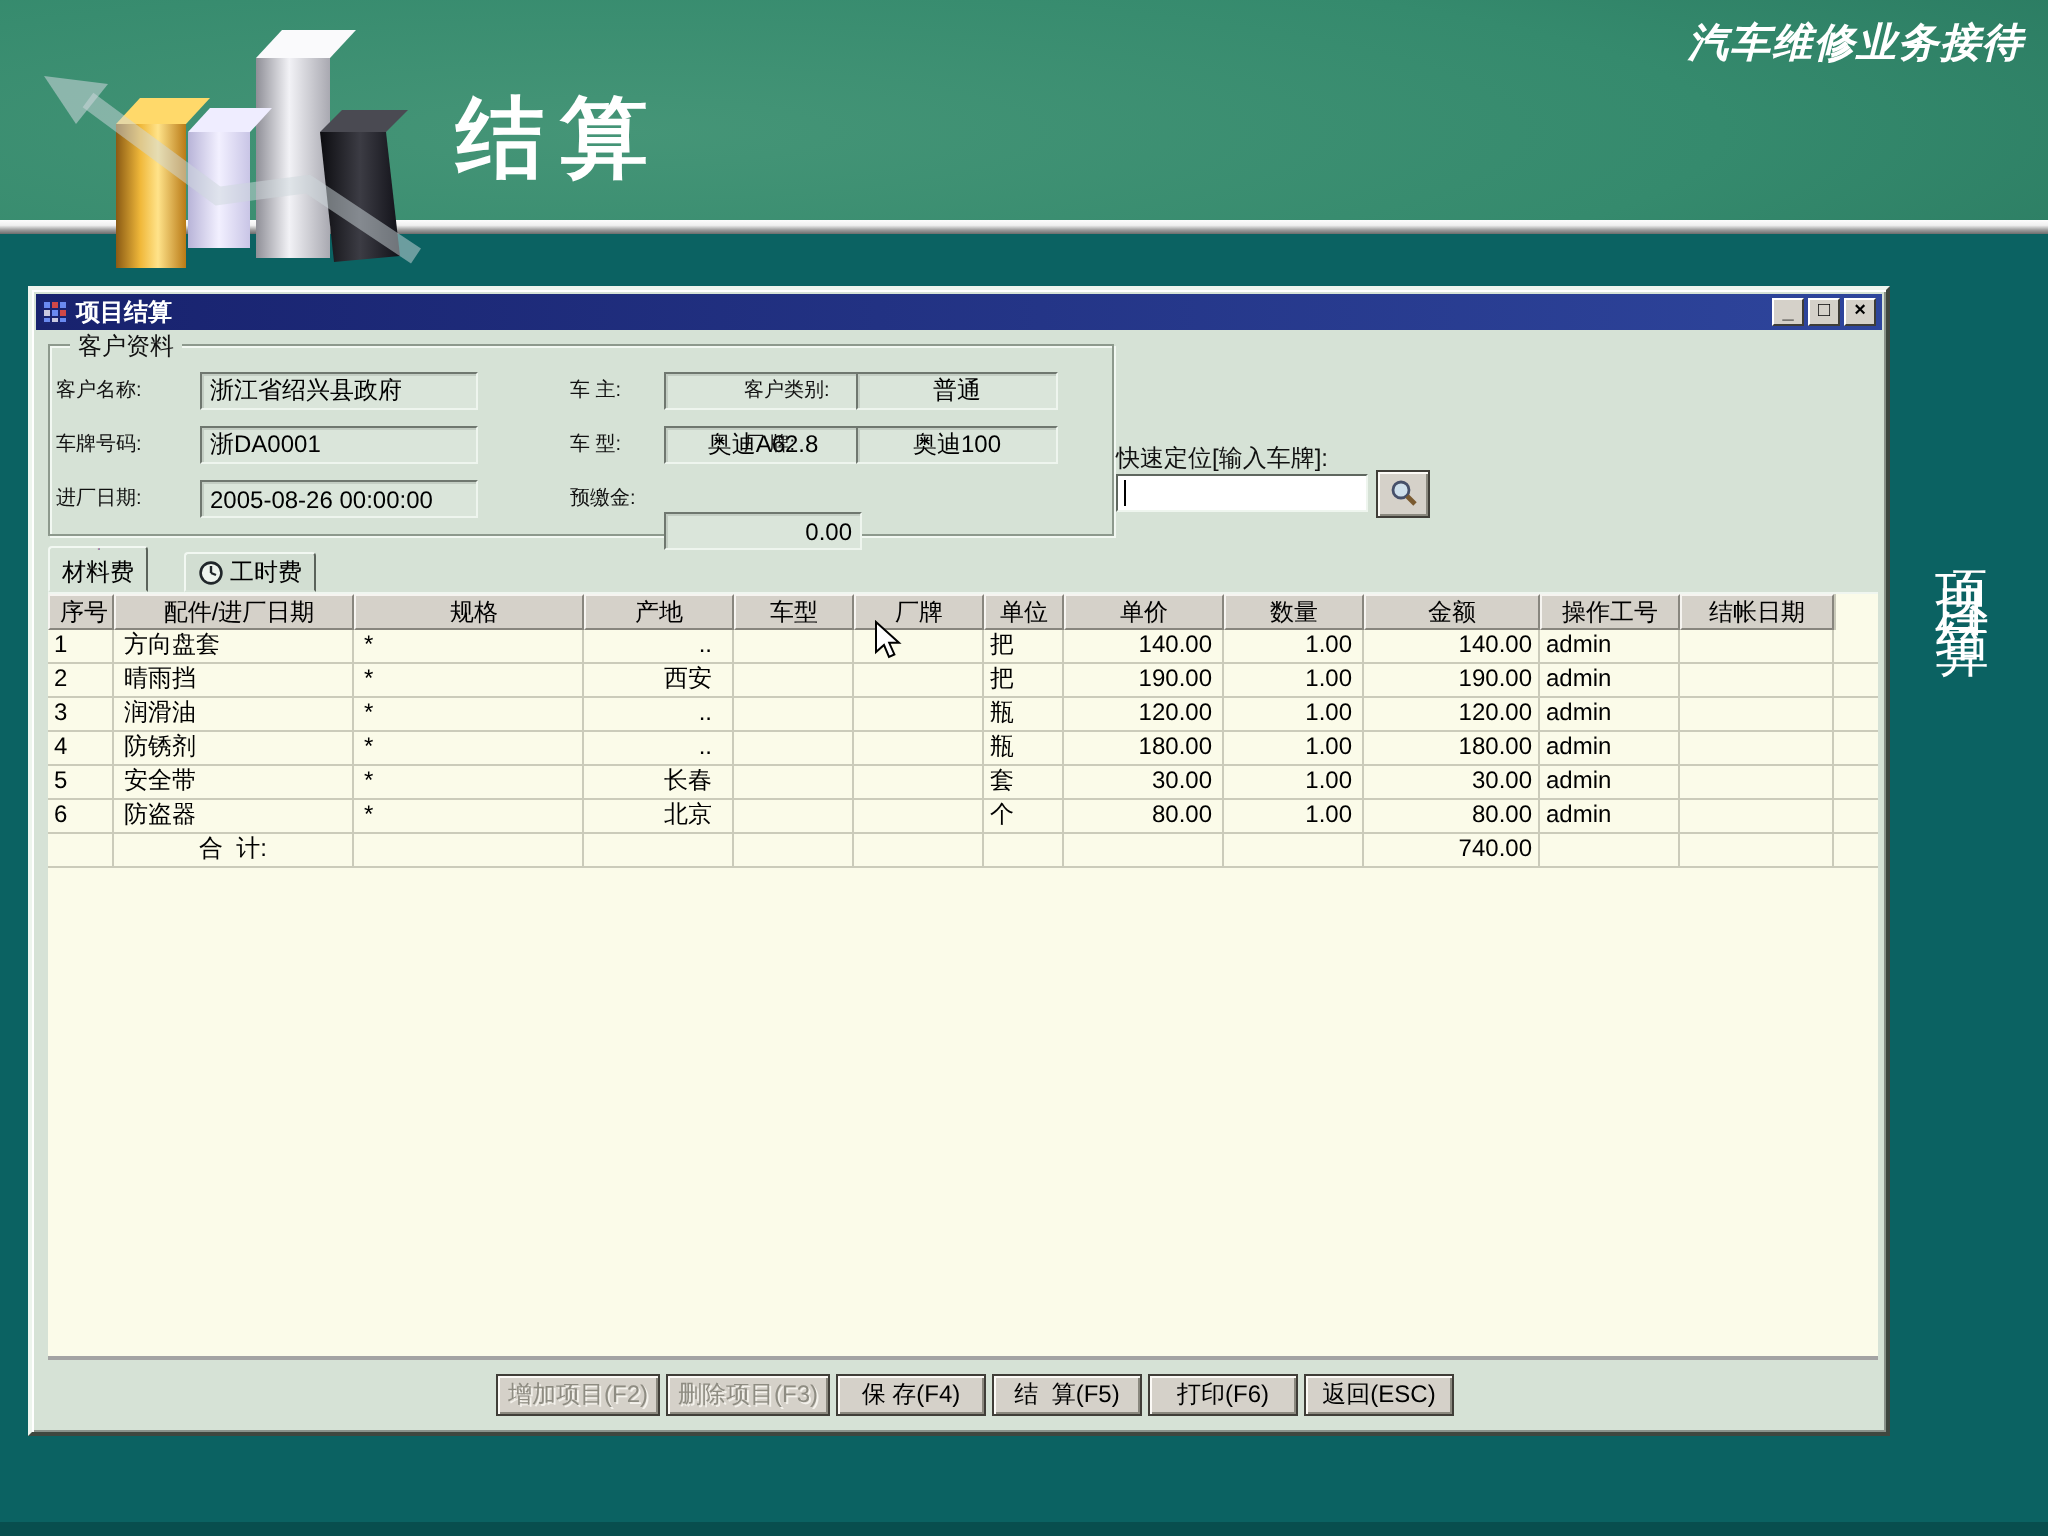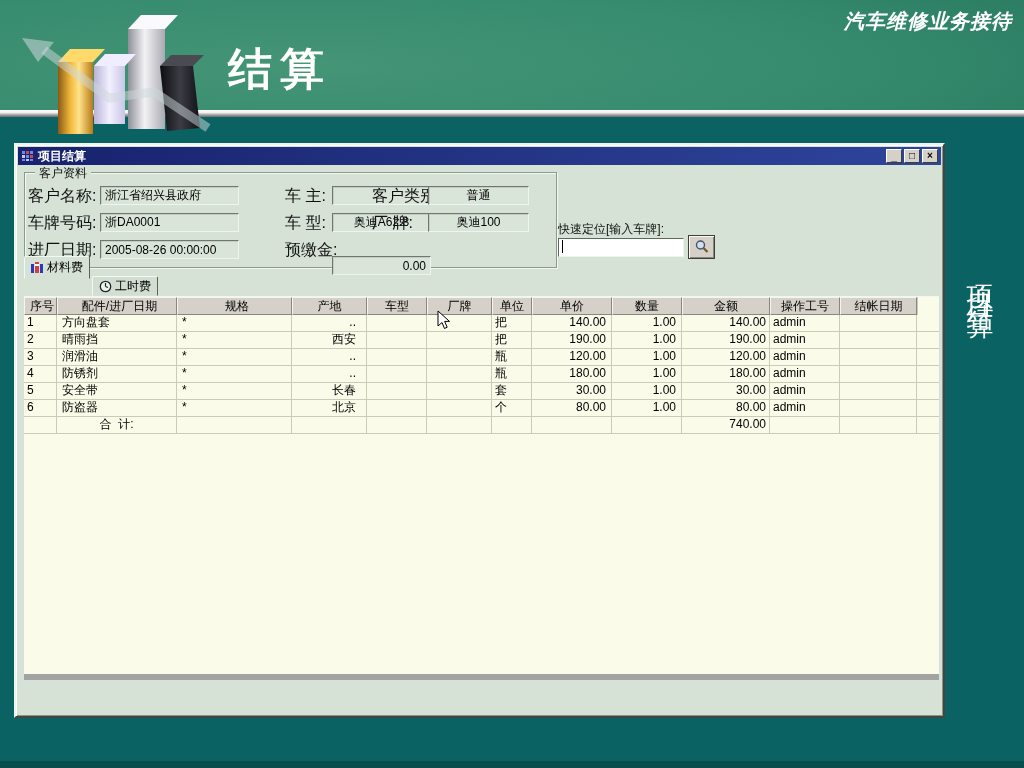--- a/index.html
+++ b/index.html
@@ -36,21 +36,21 @@
   .win-btn { width:16px; height:14px; background:#d5d1c9; border:1px solid;
     border-color:#ffffff #3f3d37 #3f3d37 #ffffff; font-size:10px; line-height:10px; font-weight:bold;
     color:#000; display:flex; align-items:center; justify-content:center; }
   .win-btn.minb { align-items:flex-end; }
 
   
   .groupbox { position:absolute; left:8px; top:27px; width:533px; height:96px;
     border:1px solid #8d998d; box-shadow:1px 1px 0 #f2f8f2, inset 1px 1px 0 #f2f8f2; }
   .grouptitle { position:absolute; left:10px; top:-8px; background:#d6e2d6; padding:0 4px; font-size:12px; color:#111; }
 
-  .flabel { position:absolute; font-size:16px; color:#111; height:19px; line-height:19px; white-space:pre; }
+  .flabel { position:absolute; font-size:10px; color:#111; height:19px; line-height:19px; white-space:pre; }
   .field { position:absolute; height:19px; background:#dae5da; border:1px solid;
     border-color:#6f776f #eef5ee #eef5ee #6f776f; box-shadow: inset 1px 1px 0 rgba(0,0,0,0.10);
     font-size:12px; color:#000; display:flex; align-items:center; padding:0 4px; white-space:pre; }
   .field.center { justify-content:center; }
   .field.right { justify-content:flex-end;margin-top:16px; }
 
   
   .ql-label { position:absolute; left:542px; top:76px; font-size:12px; color:#111; }
   .ql-wrap { position:absolute; left:542px; top:92px; width:126px; height:19px; }
   .ql-wrap input { width:100%; height:100%; background:#ffffff; border:1px solid;
@@ -58,27 +58,27 @@
   .caret { position:absolute; left:4px; top:3px; width:1px; height:13px; background:#000; }
   .search-btn { position:absolute; left:672px; top:90px; width:27px; height:24px; background:#d5d1c9;
     border:1px solid #403e38; box-shadow: inset 1px 1px 0 #fcfaf6, inset -1px -1px 0 #8a887e;
     display:flex; align-items:center; justify-content:center; }
 
   
   .tab { position:absolute; display:flex; align-items:center; gap:3px; padding:0 6px;
     font-size:12px; color:#000; background:#d6e2d6;
     border:1px solid; border-color:#f2f8f2 #5a625a #d6e2d6 #f2f8f2;
     border-top-left-radius:2px; border-top-right-radius:2px; }
-  .tab.active { left:8px; top:111px; height:23px; z-index:3; }
+  .tab.active { left:8px; top:128px; height:23px; z-index:3;flex-direction:column; }
   .tab.inactive { left:76px; top:131px; height:20px; background:#d2ded2; }
   .tabline { position:absolute; left:8px; top:151px; width:915px; height:1px; background:#f0f6f0; }
 
   
   .gridtable { position:absolute; left:8px; top:152px; width:915px; height:383px;
-    background:#fbfbe9; border-bottom:6px solid #a3a3a3; overflow:hidden; }
+    background:#fbfbe9; border-bottom:2px solid #a3a3a3; overflow:hidden; }
   .thead { display:flex; height:18px; }
   .th { background:#d5d1c9; border-top:1px solid #f6f4f0; border-left:1px solid #f6f4f0;
     border-right:1px solid #88867e; border-bottom:1px solid #88867e;
     font-size:12px; color:#000; display:flex; align-items:center; justify-content:center; overflow:hidden; white-space:nowrap; }
   .thfill { background:#fbfbe9; border-left:1px solid #c9c9b9; flex:1; }
   .trow { display:flex; height:17px; }
   .td { border-right:1px solid #cbcbba; border-bottom:1px solid #cbcbba;
     font-size:12px; color:#000; line-height:15px; overflow:hidden; white-space:pre; }
   .tdfill { flex:1; border-bottom:1px solid #cbcbba; }
   .c0{width:33px; padding-left:3px;} .c1{width:120px; padding-left:5px;}
@@ -343,18 +343,26 @@
         <div class="td c6"></div>
         <div class="td c7"></div>
         <div class="td c8"></div>
         <div class="td c9">740.00</div>
         <div class="td c10"></div>
         <div class="td c11"></div>
         <div class="tdfill"></div>
       </div>
     </div>
 
+    <div class="btnbar">
+      <div class="btn disabled">增加项目(F2)</div>
+      <div class="btn disabled">删除项目(F3)</div>
+      <div class="btn">保 存(F4)</div>
+      <div class="btn">结  算(F5)</div>
+      <div class="btn">打印(F6)</div>
+      <div class="btn">返回(ESC)</div>
+    </div>
   </div>
 
   <svg class="cursor" width="14" height="20" viewBox="0 0 14 20">
     <path d="M1,1 L1,16 L5,12.5 L7.5,18.5 L10.2,17.2 L7.6,11.4 L12.5,11.4 Z" fill="#ffffff" stroke="#000000" stroke-width="1"></path>
   </svg>
 </div>
 
 </body></html>

